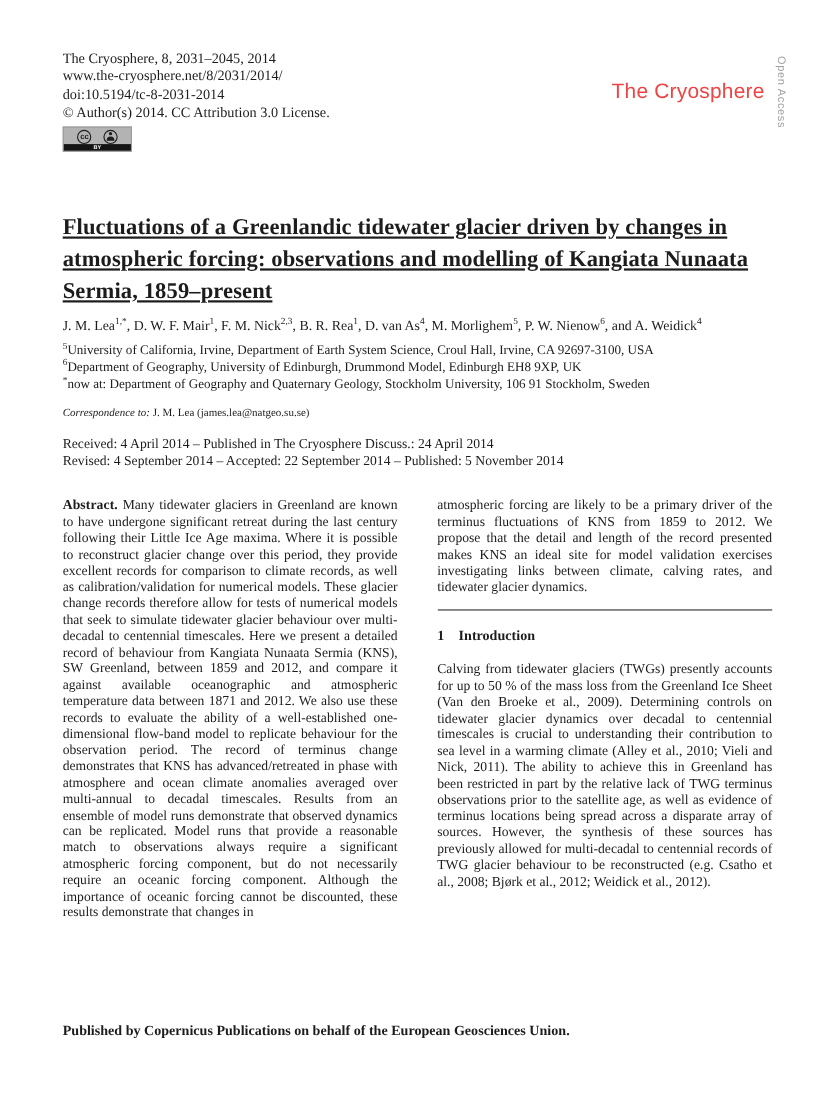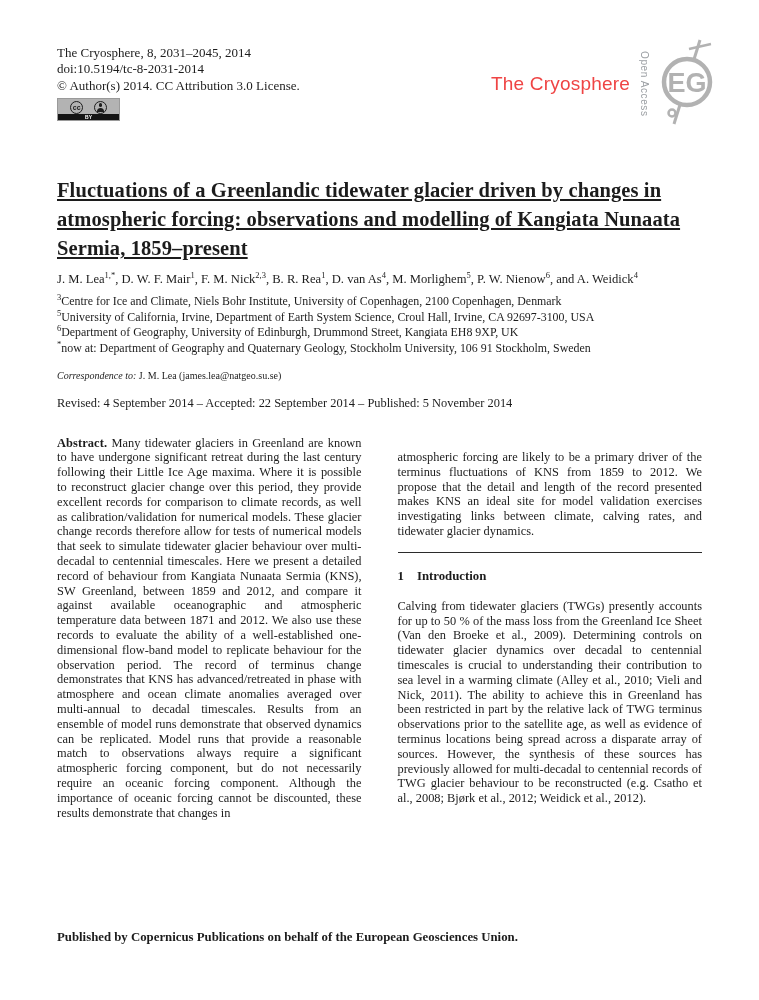--- a/index.html
+++ b/index.html
@@ -41,78 +41,70 @@
   
   .title { margin-top:55px; font-size:20.5px; line-height:29px; font-weight:bold; letter-spacing:0.1px;text-decoration:underline; }
   .authors { margin-top:9px; font-size:12.6px; font-weight:normal; }
   .authors sup, .affil sup { font-size:8.5px; vertical-align:super; line-height:0; }
   .affils { margin-top:7px; font-size:11.9px; line-height:15.6px; }
   .correspondence { margin-top:13px; font-size:10px; }
   .correspondence .ital { font-style:italic; }
   .dates { margin-top:14px; font-size:12.4px; line-height:16px; }
 
   
-  .columns { margin-top:25px; display:flex; gap:36px;align-items:center; }
+  .columns { margin-top:25px; display:flex; gap:36px; }
   .col { width:313px; }
   .body-text { font-size:12.4px; line-height:14.8px; text-align:justify; hyphens:auto; }
   .body-text b { letter-spacing:0.1px; }
   .sec-rule { border:none; border-top:1.2px solid #2b2b2b; margin:13px 0 0 0; }
   .sec-head { margin-top:16px; margin-bottom:15px; font-size:12.8px; font-weight:bold; }
   .sec-head .num { margin-right:13px; }
 
   
   .footer { position:absolute; left:57px; top:930px; font-size:12.8px; font-weight:bold; }
 </style>
 </head>
 <body>
 
 <div class="page">
 
   <div class="cite-block">
     <div>The Cryosphere, 8, 2031–2045, 2014</div>
+    <div>www.the-cryosphere.net/8/2031/2014/</div>
     <div>doi:10.5194/tc-8-2031-2014</div>
     <div>© Author(s) 2014. CC Attribution 3.0 License.</div>
   </div>
 
   <div class="cc-badge">
     <span class="cc-circle">cc</span>
     <span class="cc-circle">
         <span class="person-glyph"></span>
       </span>
     <span class="strip">BY</span>
   </div>
 
   <div class="brand">
     <span class="journal-name">The Cryosphere</span>
     <span class="open-access">Open Access</span>
-    <span>
-      <svg width="56" height="92" viewBox="0 0 56 92" aria-hidden="true">
-        <line x1="41" y1="4" x2="15" y2="88" stroke="#b2b2b2" stroke-width="3"></line>
-        <line x1="30" y1="13" x2="52" y2="8" stroke="#b2b2b2" stroke-width="2.5"></line>
-        <circle cx="28" cy="46" r="23" fill="#ffffff" stroke="#b2b2b2" stroke-width="4.5"></circle>
-        <text x="28" y="56" text-anchor="middle" font-family="Liberation Sans, sans-serif" font-weight="bold" font-size="27" fill="#b2b2b2">EG</text>
-        <circle cx="13" cy="77" r="3.5" fill="none" stroke="#b2b2b2" stroke-width="2.5"></circle>
-      </svg>
-    </span>
   </div>
 
   <h1 class="title">Fluctuations of a Greenlandic tidewater glacier driven by changes in atmospheric forcing: observations and modelling of Kangiata Nunaata Sermia, 1859–present</h1>
 
   <div class="authors"><span><span>J. M. Lea</span><sup>1,*</sup><span>, </span></span><span><span>D. W. F. Mair</span><sup>1</sup><span>, </span></span><span><span>F. M. Nick</span><sup>2,3</sup><span>, </span></span><span><span>B. R. Rea</span><sup>1</sup><span>, </span></span><span><span>D. van As</span><sup>4</sup><span>, </span></span><span><span>M. Morlighem</span><sup>5</sup><span>, </span></span><span><span>P. W. Nienow</span><sup>6</sup><span>, and </span></span><span><span>A. Weidick</span><sup>4</sup><span></span></span></div>
 
   <div class="affils">
-    <div class="affil"><sup>3</sup><span>Centre for Ice and Climate, Niels Bohr Institute, University of Copenhagen, 2100 Copenhagen, Denmark</span></div>
     <div class="affil"><sup>5</sup><span>University of California, Irvine, Department of Earth System Science, Croul Hall, Irvine, CA 92697-3100, USA</span></div>
-    <div class="affil"><sup>6</sup><span>Department of Geography, University of Edinburgh, Drummond Street, Kangiata EH8 9XP, UK</span></div>
+    <div class="affil"><sup>6</sup><span>Department of Geography, University of Edinburgh, Drummond Model, Edinburgh EH8 9XP, UK</span></div>
     <div class="affil"><sup>*</sup><span>now at: Department of Geography and Quaternary Geology, Stockholm University, 106 91 Stockholm, Sweden</span></div>
   </div>
 
   <div class="correspondence"><span class="ital">Correspondence to:</span><span> J. M. Lea (james.lea@natgeo.su.se)</span></div>
 
   <div class="dates">
+    <div>Received: 4 April 2014 – Published in The Cryosphere Discuss.: 24 April 2014</div>
     <div>Revised: 4 September 2014 – Accepted: 22 September 2014 – Published: 5 November 2014</div>
   </div>
 
   <div class="columns">
     <div class="col">
       <p class="body-text"><b>Abstract.</b><span> Many tidewater glaciers in Greenland are known to have undergone significant retreat during the last century following their Little Ice Age maxima. Where it is possible to reconstruct glacier change over this period, they provide excellent records for comparison to climate records, as well as calibration/validation for numerical models. These glacier change records therefore allow for tests of numerical models that seek to simulate tidewater glacier behaviour over multi-decadal to centennial timescales. Here we present a detailed record of behaviour from Kangiata Nunaata Sermia (KNS), SW Greenland, between 1859 and 2012, and compare it against available oceanographic and atmospheric temperature data between 1871 and 2012. We also use these records to evaluate the ability of a well-established one-dimensional flow-band model to replicate behaviour for the observation period. The record of terminus change demonstrates that KNS has advanced/retreated in phase with atmosphere and ocean climate anomalies averaged over multi-annual to decadal timescales. Results from an ensemble of model runs demonstrate that observed dynamics can be replicated. Model runs that provide a reasonable match to observations always require a significant atmospheric forcing component, but do not necessarily require an oceanic forcing component. Although the importance of oceanic forcing cannot be discounted, these results demonstrate that changes in</span></p>
     </div>
     <div class="col">
       <p class="body-text">atmospheric forcing are likely to be a primary driver of the terminus fluctuations of KNS from 1859 to 2012. We propose that the detail and length of the record presented makes KNS an ideal site for model validation exercises investigating links between climate, calving rates, and tidewater glacier dynamics.</p>
       <hr class="sec-rule">

